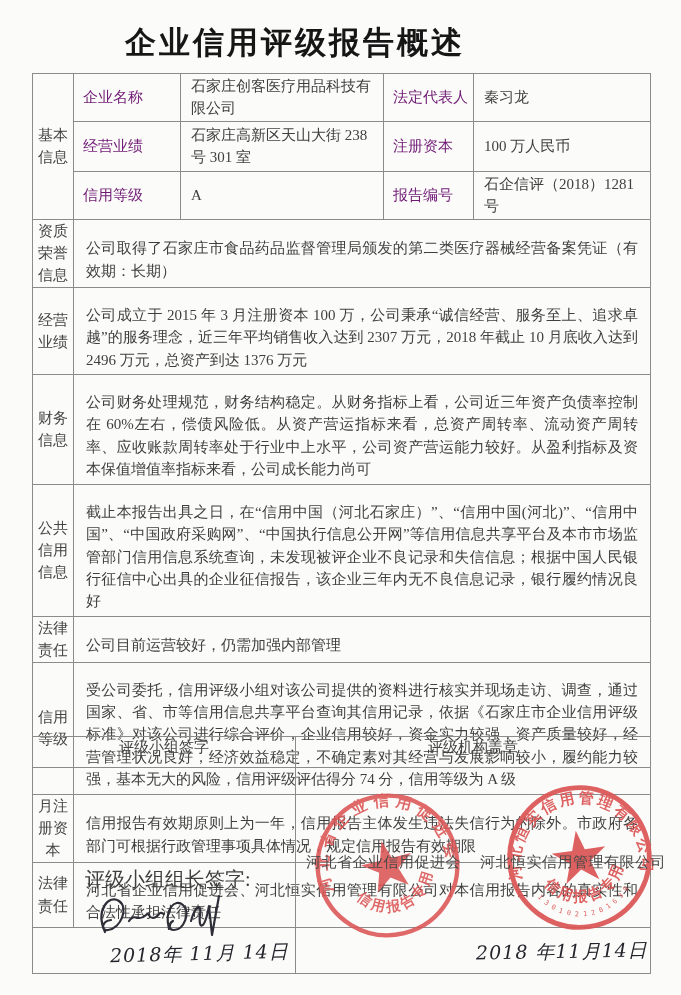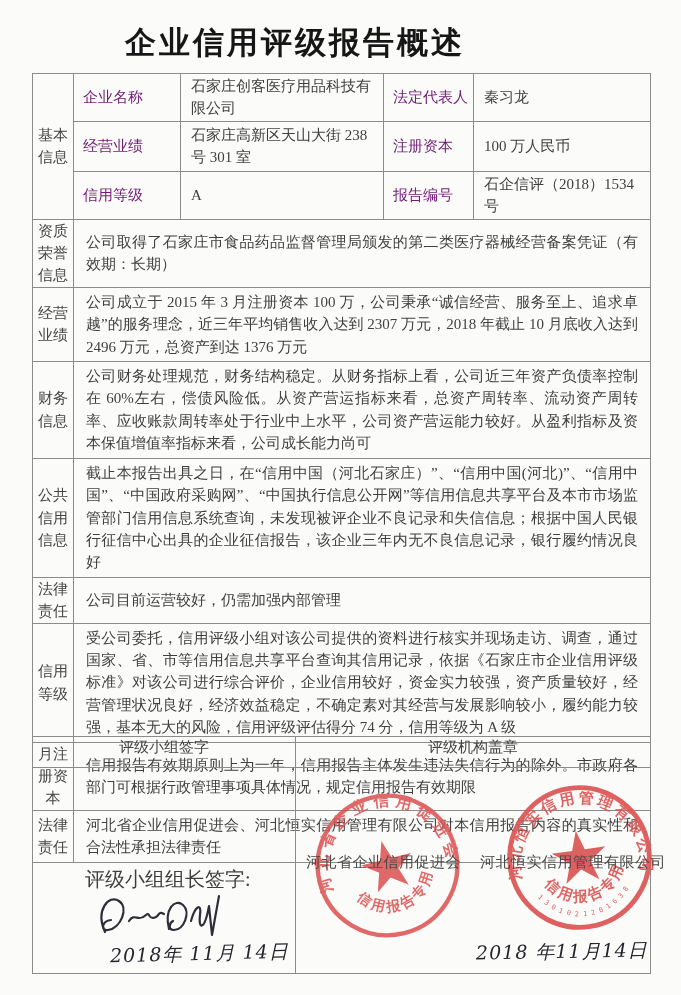--- a/index.html
+++ b/index.html
@@ -29,21 +29,21 @@
   }
   td.sec{
     text-align:center;
     word-break:break-all;
     padding:0 5px;
     font-size:15.5px;
     color:#444;
   }
   td.flabel{padding:1px 2px 1px 9px;font-size:15px;color:#701a75;}
   td.val{padding:1px 4px 1px 10px;}
-  td.content{padding:3px 12px 3px 12px;text-align:justify;}
+  td.content{padding:16px 12px 3px 12px;text-align:justify;}
   td.shead{
     text-align:center;font-size:15.5px;color:#444;margin-left:28px;
   }
   table.sign{
     border-collapse:collapse;table-layout:fixed;
     position:absolute;left:32px;top:736px;width:618px;
   }
   table.sign td{border:1px solid #8b8b8b;font-size:15px;vertical-align:top;}
   .sigcell{position:relative;}
   .leader-label{position:absolute;left:52px;top:98px;font-size:20px;color:#3f3f3f;white-space:nowrap;}
@@ -93,21 +93,21 @@
     <tr style="height:50px">
       <td class="flabel">经营业绩</td>
       <td class="val">石家庄高新区天山大街 238 号 301 室</td>
       <td class="flabel">注册资本</td>
       <td class="val">100 万人民币</td>
     </tr>
     <tr style="height:24px">
       <td class="flabel">信用等级</td>
       <td class="val">A</td>
       <td class="flabel">报告编号</td>
-      <td class="val">石企信评（2018）1534 号</td>
+      <td class="val">石企信评（2018）1281 号</td>
     </tr>
     <tr style="height:62px">
       <td class="sec">资质荣誉信息</td>
       <td class="content" colspan="4">公司取得了石家庄市食品药品监督管理局颁发的第二类医疗器械经营备案凭证（有效期：长期）</td>
     </tr>
     <tr style="height:73px">
       <td class="sec">经营业绩</td>
       <td class="content" colspan="4">公司成立于 2015 年 3 月注册资本 100 万，公司秉承“诚信经营、服务至上、追求卓越”的服务理念，近三年平均销售收入达到 2307 万元，2018 年截止 10 月底收入达到 2496 万元，总资产到达 1376 万元</td>
     </tr>
     <tr style="height:89px">

